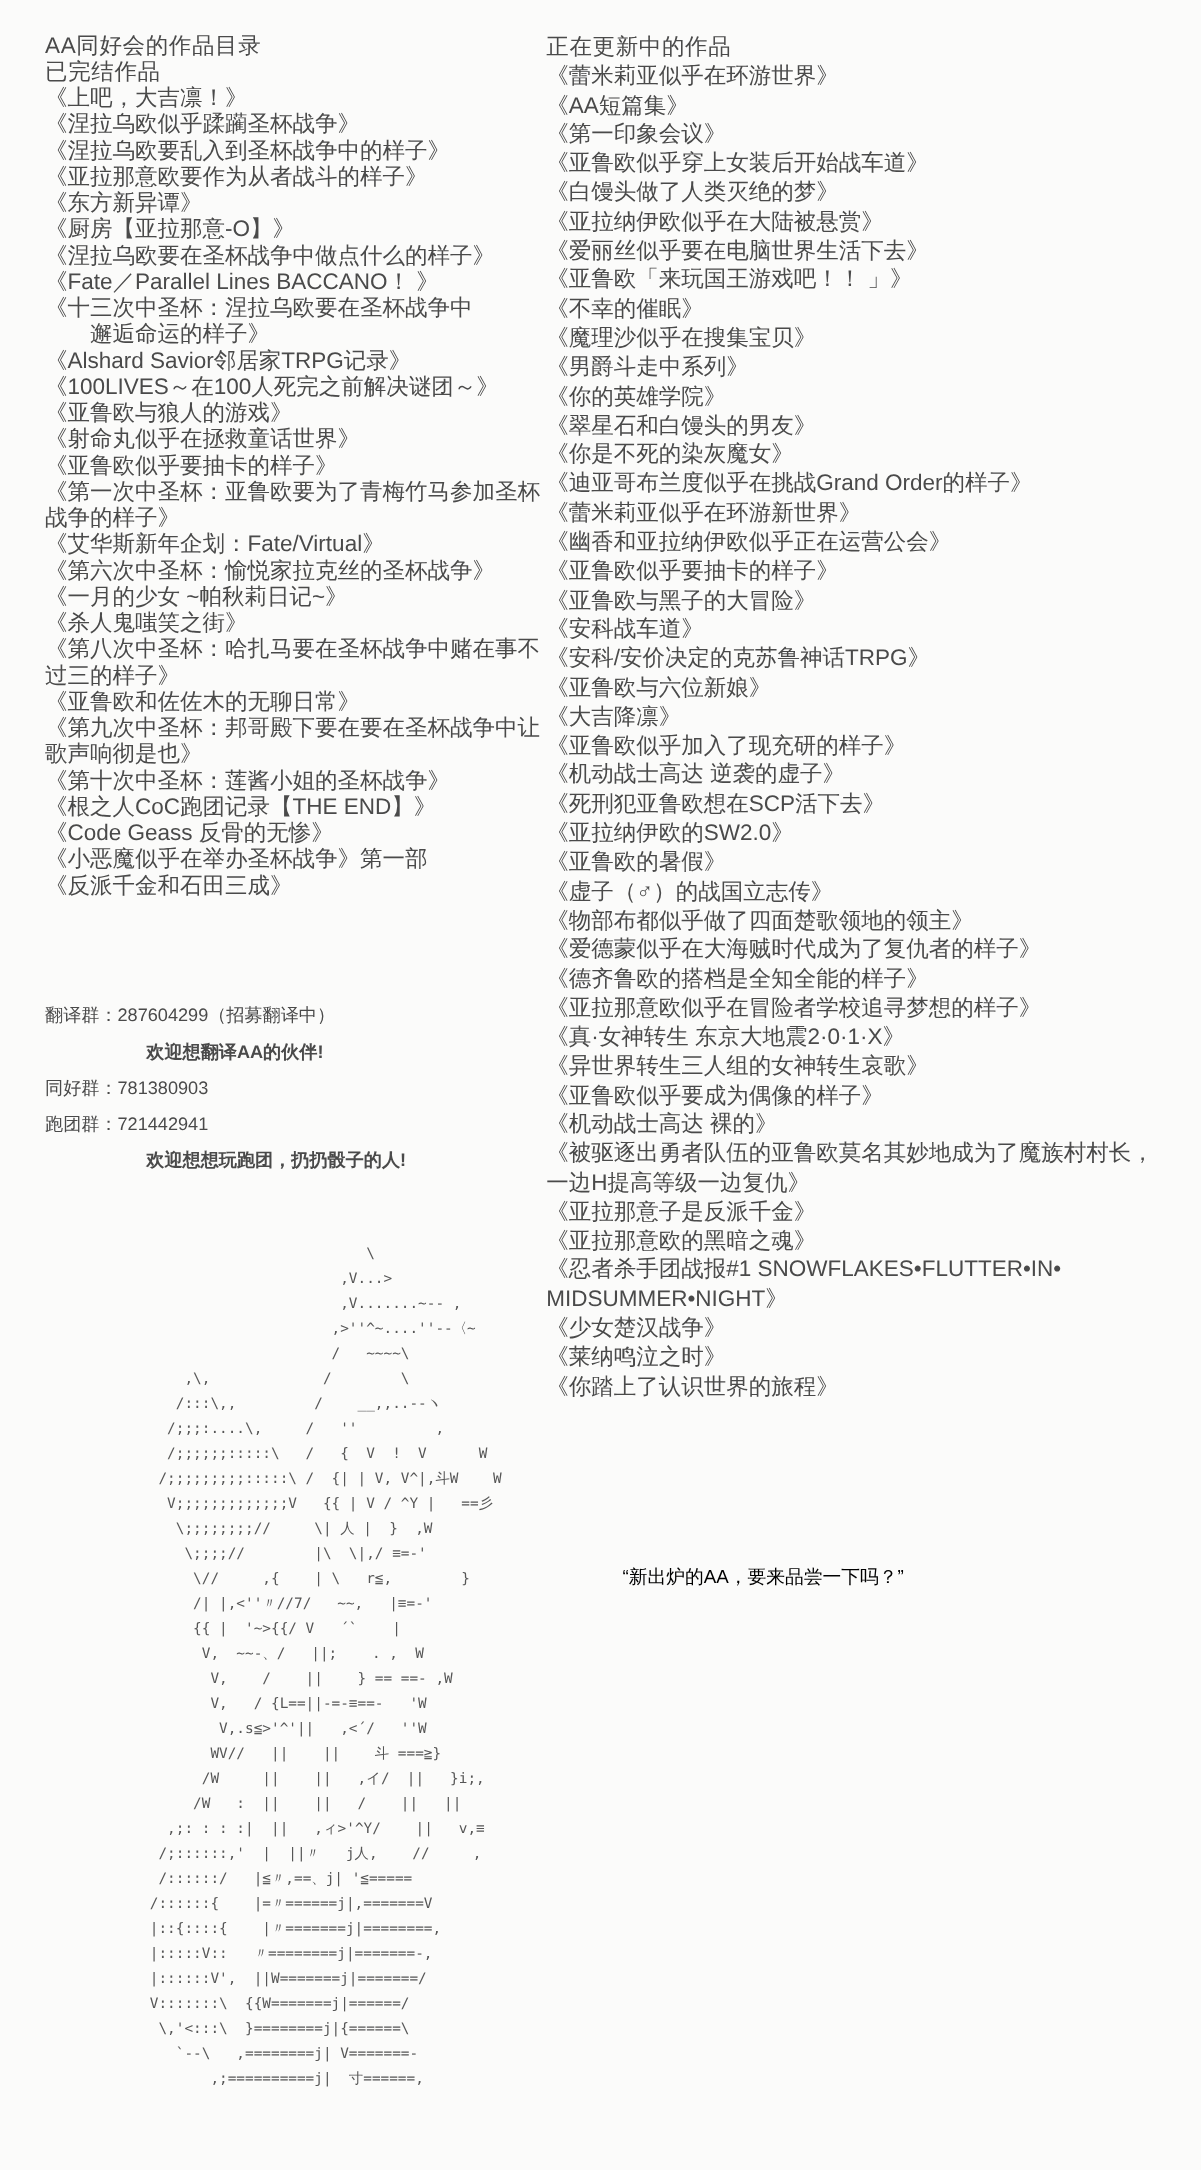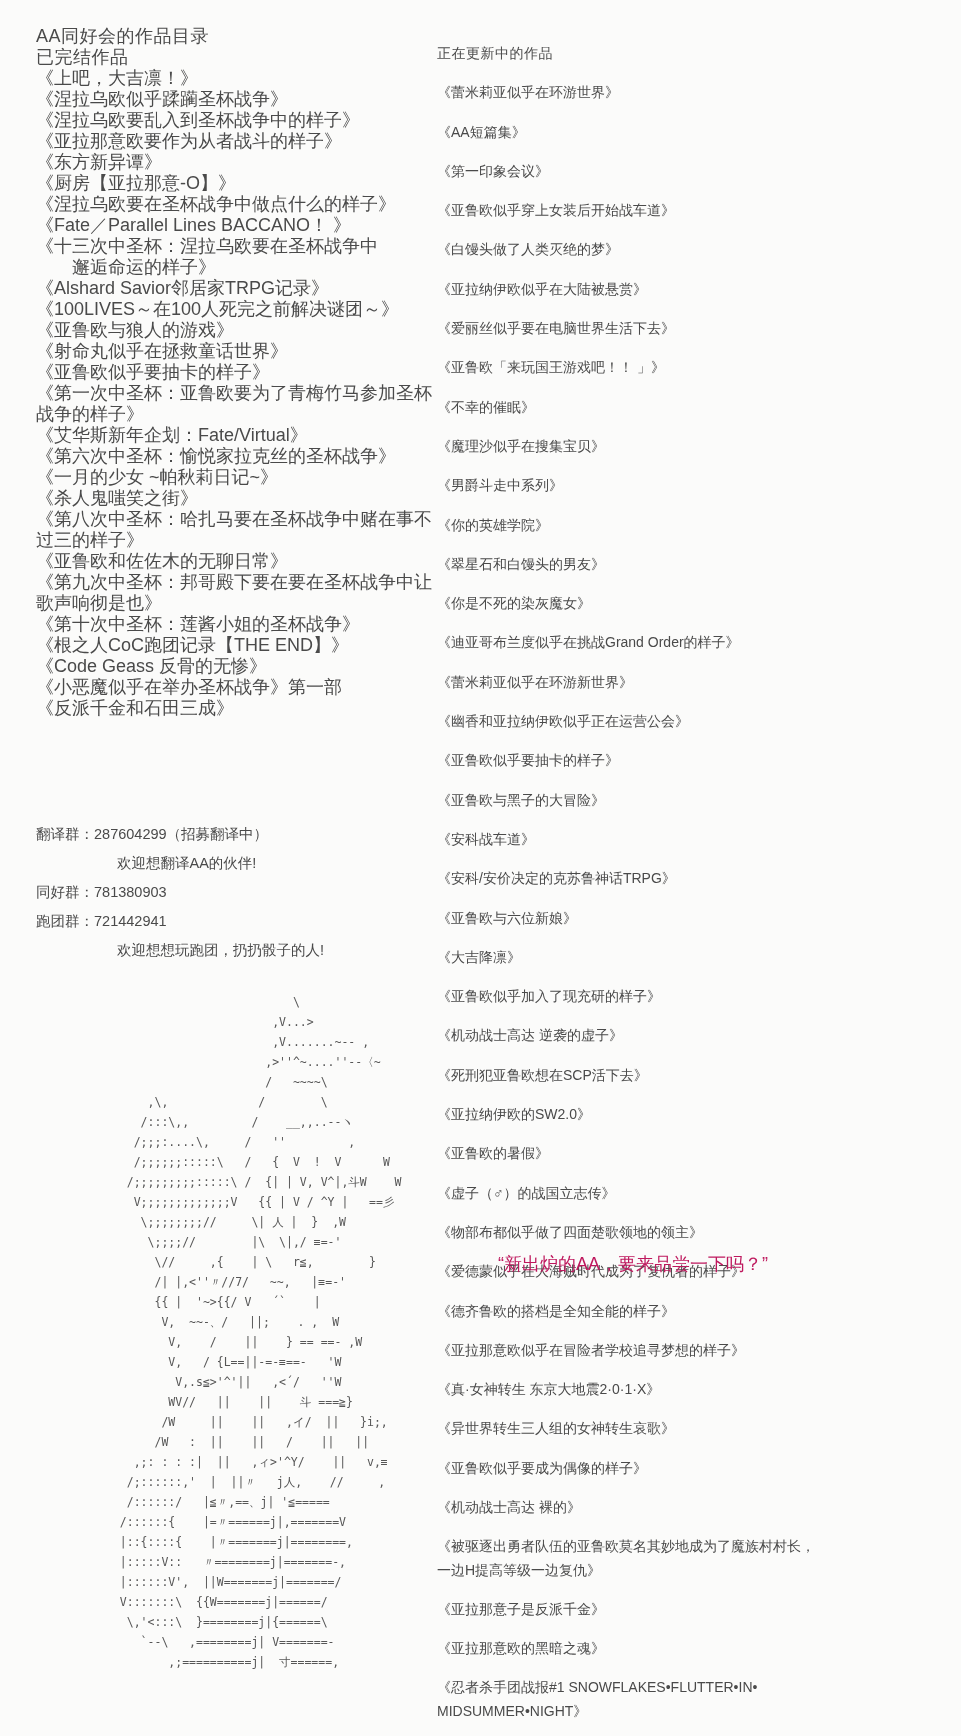--- a/index.html
+++ b/index.html
@@ -8,34 +8,34 @@
     background: #fbfbfa;
     color: #4a4a4a;
     font-family: "Liberation Sans", "DejaVu Sans", sans-serif;
     position: relative;
     overflow: hidden;
   }
   .col { position: absolute; top: 26px; }
   .col-left  { left: 36px;  width: 402px; }
   .col-right { left: 437px; width: 516px; }
   .col-left  .line { font-size: 18px; line-height: 21px;   white-space: pre-wrap; }
-  .col-right .line { font-size: 14px; line-height: 23.3px; white-space: pre-wrap; margin-top: 16px; }
+  .col-right .line { font-size: 18px; line-height: 23.3px; white-space: pre-wrap; }
   .head { letter-spacing: 0.5px; }
-  .groups { margin-top: 101px; }
+  .groups { margin-top: 80px; }
   .group .gline { font-size: 14.5px; line-height: 29px; white-space: pre; }
-  .group .g2 { padding-left: 81px; }
+  .group .g2 { padding-left: 81px; font-weight: bold; }
   .ascii-art {
     position: absolute; left: 106px; top: 992px; margin: 0;
     font-family: "DejaVu Sans Mono", monospace;
     font-size: 11.5px; line-height: 20px;
     color: #565656; white-space: pre;
   }
   .quote {
     position: absolute; left: 498px; top: 1252px;
-    font-size: 18px; color: #be185d; white-space: pre;
+    font-size: 15px; color: #000000; white-space: pre;
   }
 </style>
 </head>
 <body>
 
 <div class="page">
 
   <div class="col col-left">
     <div class="line head">AA同好会的作品目录</div>
     <div class="line head">已完结作品</div>

